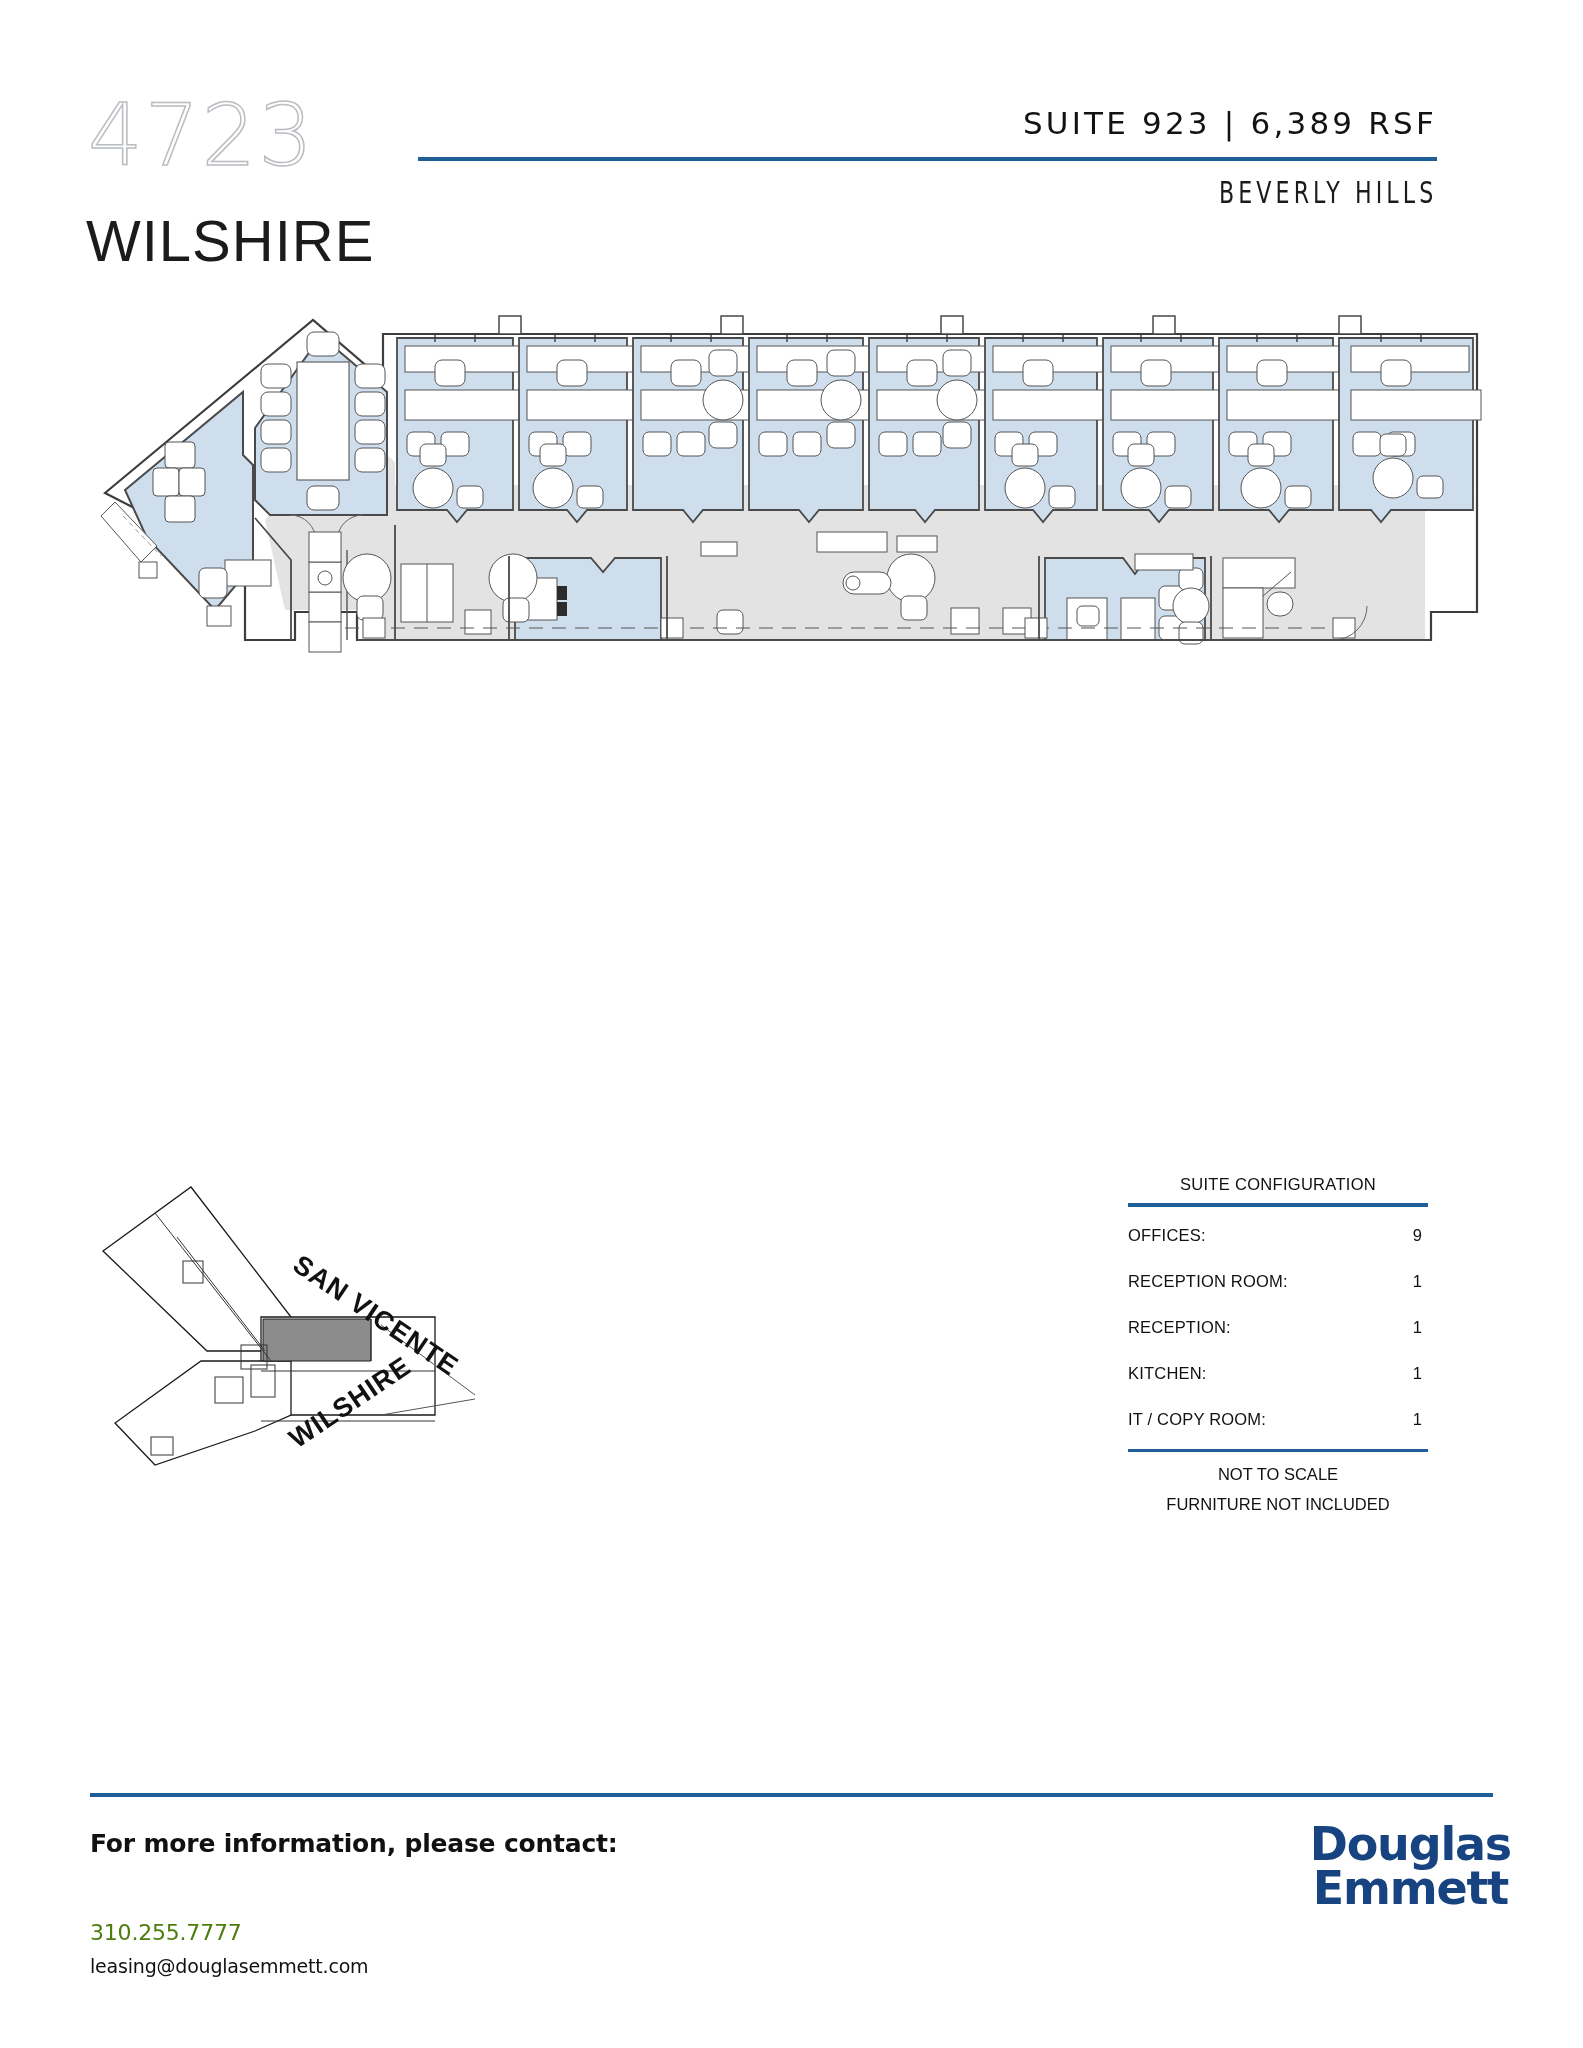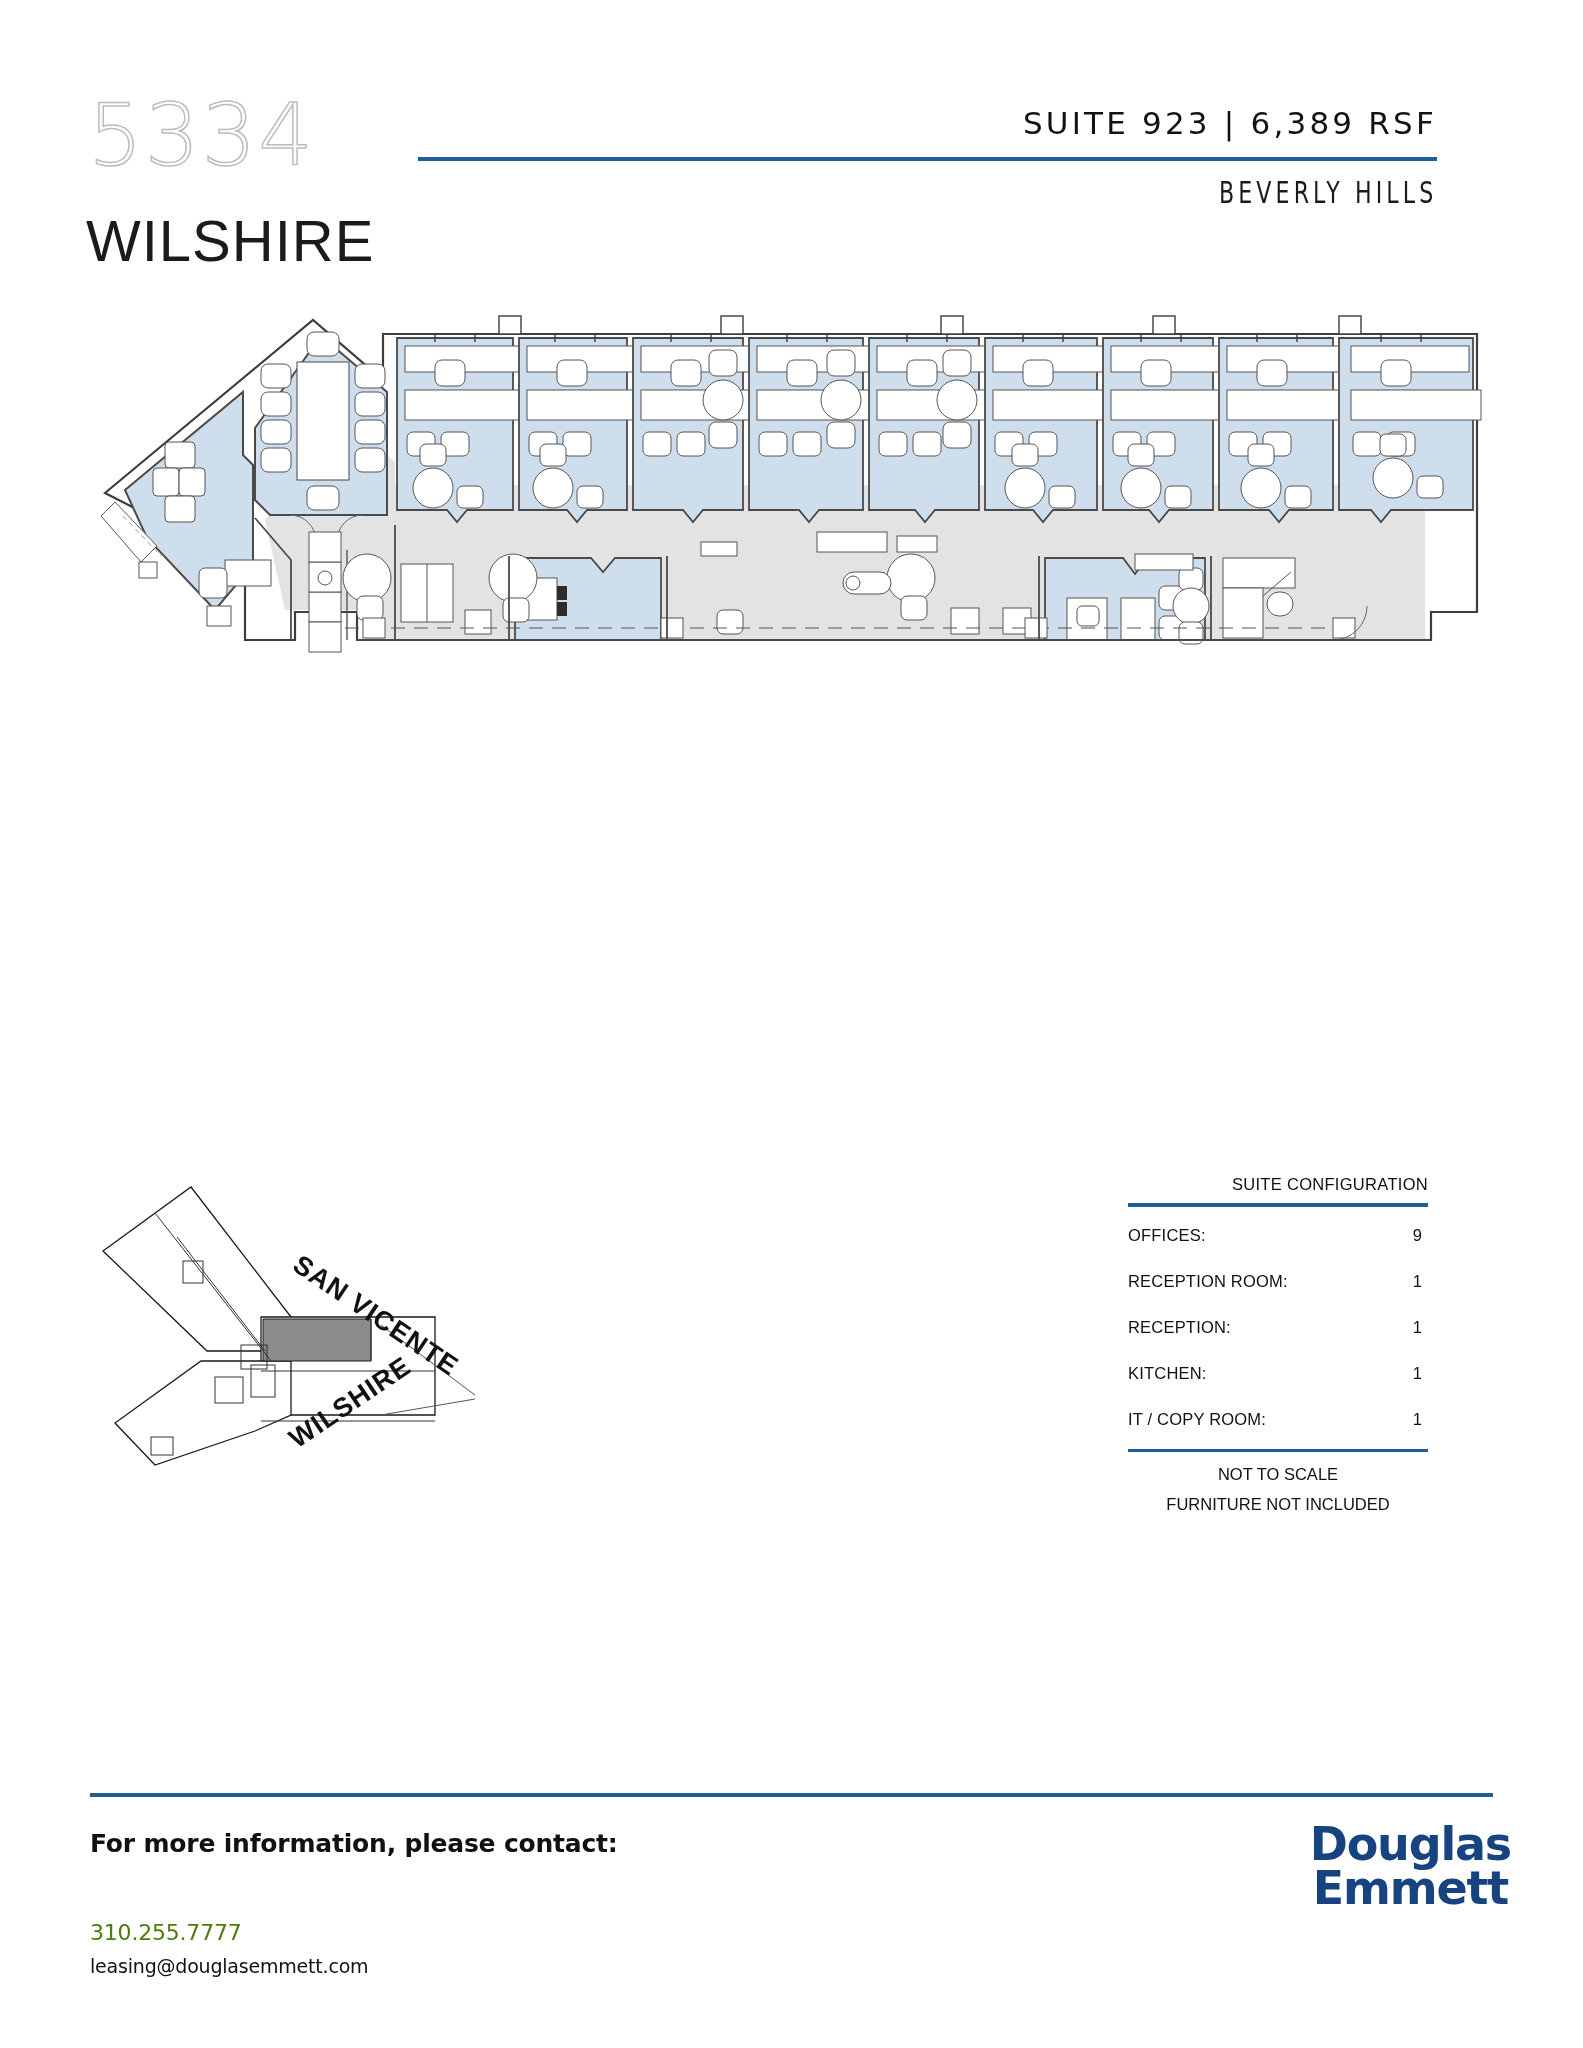--- a/index.html
+++ b/index.html
@@ -74,21 +74,21 @@
     width: 520px; height: 320px;
   }
   #sitemap svg { display: block; width: 100%; height: 100%; }
 
   
   #config {
     position: absolute; left: 1128px; top: 1175px; width: 300px;
   }
   #config .cfg-title {
     font-size: 16.5px; letter-spacing: .3px;
-    text-align: right; color: #111; padding-bottom: 9px;
+    text-align: center; color: #111; padding-bottom: 9px;
   }
   #config .cfg-rule { height: 3.5px; background: #1f5e96; }
   #config .cfg-rows { padding: 6px 0 0 0; }
   #config .cfg-row {
     display: flex; justify-content: space-between; align-items: baseline;
     font-size: 16.5px; color: #111;
     padding: 13.5px 0 13.5px 0;
   }
   #config .cfg-label { letter-spacing: .2px; }
   #config .cfg-value { padding-right: 6px; }
@@ -128,21 +128,21 @@
     font-family: "DejaVu Sans", sans-serif;
     font-size: 46px; font-weight: 700;
     color: #174480; letter-spacing: -1.2px;
     display: block;
   }
 </style>
 </head>
 <body>
 
 <div id="header">
-  <div class="brand-number">5334</div>
+  <div class="brand-number">4723</div>
   <div class="brand-word">WILSHIRE</div>
   <div class="suite-line">SUITE 923  |  6,389 RSF</div>
   <div class="header-rule"></div>
   <div class="city-line">BEVERLY HILLS</div>
 </div>
 
 <div id="floorplan">
 <svg viewBox="0 0 1400 520" xmlns="http://www.w3.org/2000/svg">
   <defs>
     <g id="chair-sm">

